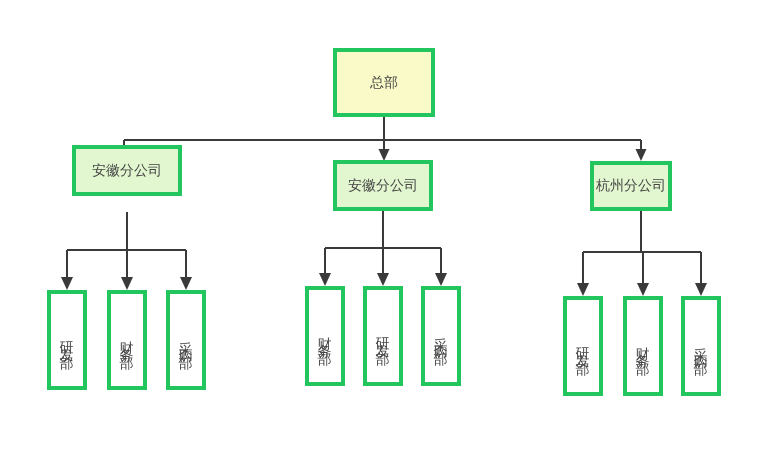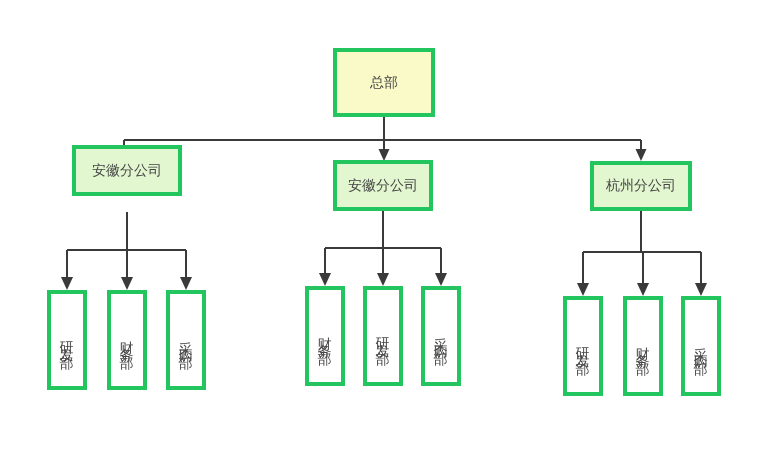--- a/index.html
+++ b/index.html
@@ -44,21 +44,21 @@
   .dept-node .label {
     writing-mode: vertical-rl;
     text-orientation: upright;
     letter-spacing: 7px;
     white-space: normal;
   }
   
   #n-root      { left: 333px; top: 48px;  width: 102px; height: 69px; }
   #n-anhui     { left: 72px;  top: 145px; width: 110px; height: 51px; }
   #n-shanghai  { left: 333px; top: 160px; width: 100px; height: 51px; }
-  #n-hangzhou  { left: 590px; top: 161px; width: 102px; height: 50px; }
+  #n-hangzhou  { left: 590px; top: 161px; width: 82px; height: 50px; }
 
   #n-a-d0 { left: 47px;  top: 290px; width: 40px; height: 100px; }
   #n-a-d1 { left: 107px; top: 290px; width: 40px; height: 100px; }
   #n-a-d2 { left: 166px; top: 290px; width: 40px; height: 100px; }
 
   #n-s-d0 { left: 305px; top: 286px; width: 40px; height: 100px; }
   #n-s-d1 { left: 363px; top: 286px; width: 40px; height: 100px; }
   #n-s-d2 { left: 421px; top: 286px; width: 40px; height: 100px; }
 
   #n-h-d0 { left: 563px; top: 296px; width: 40px; height: 100px; }

